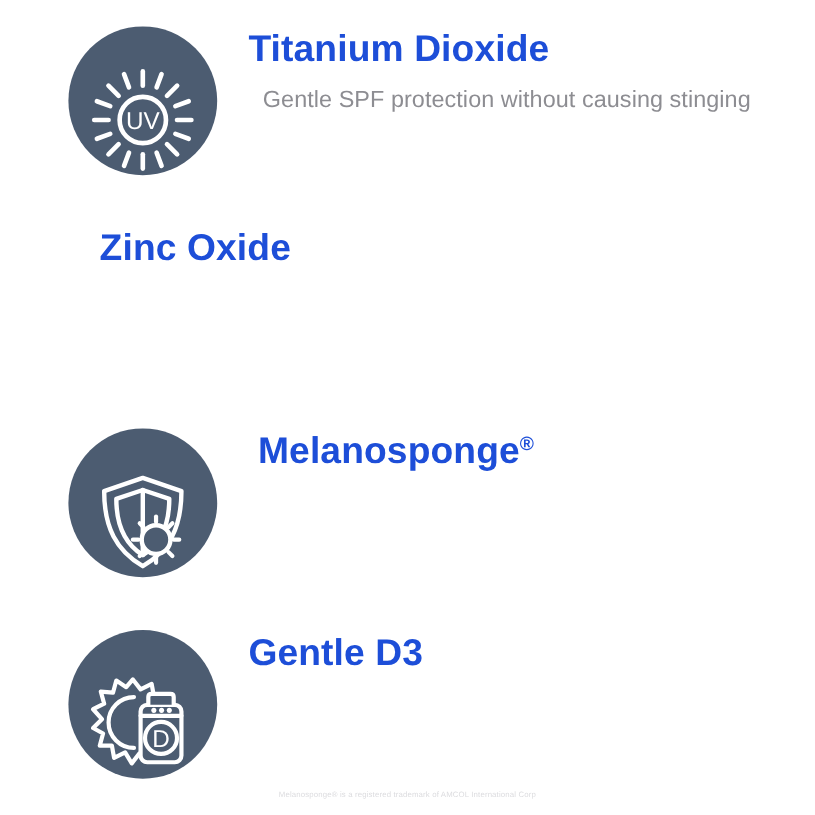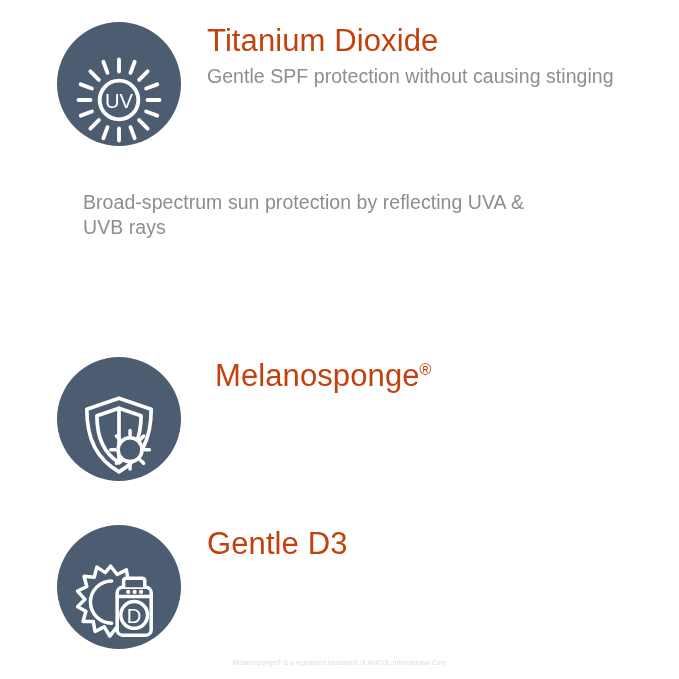--- a/index.html
+++ b/index.html
@@ -52,39 +52,39 @@
   }
 
   .feature-text {
     flex: 1 1 auto;
     padding-left: 26px;
     padding-top: 2px;
   }
 
   .feature-title {
     font-size: 31px;
-    font-weight: 400;
-    color: #c2410c;
+    font-weight: 700;
+    color: #1d4ed8;
     letter-spacing: 0.1px;
     line-height: 1.12;
     margin: 0 0 5px 0;
     white-space: nowrap;
   }
   .feature-title .reg {
     font-size: 16px;
     vertical-align: super;
     line-height: 1;
   }
 
   .feature-desc {
     font-size: 19.5px;
     font-weight: 300;
     color: #8d8d92;
     line-height: 1.30;
-    margin: 0;
+    margin: 12px;
     max-width: 452px;
     letter-spacing: 0.05px;
   }
   .feature-row.r2 .feature-desc { max-width: 448px; }
 
   .footer-note {
     position: absolute;
     left: 0;
     top: 659px;
     width: 679px;
@@ -126,21 +126,21 @@
       </svg>
     </div>
     <div class="feature-text">
       <h2 class="feature-title"><span>Titanium Dioxide</span></h2>
       <p class="feature-desc">Gentle SPF protection without causing stinging</p>
     </div>
   </div>
 
   <div class="feature-row r1">
     <div class="feature-text">
-      <p class="feature-desc">Broad-spectrum sun protection by reflecting UVA &amp; UVB rays</p>
+      <h2 class="feature-title"><span>Zinc Oxide</span></h2>
     </div>
   </div>
 
   <div class="feature-row r2">
     <div class="icon-badge">
       <svg viewBox="0 0 100 100" fill="none" stroke="#ffffff" stroke-width="4" stroke-linejoin="round" stroke-linecap="round">
         <path d="M50 10 L15 22 C15 55 26 76 50 90 C74 76 85 55 85 22 Z"></path>
         <path d="M50 21 L26 29 C26 54 34 70 50 80 C66 70 74 54 74 29 Z"></path>
         <line x1="50" y1="21" x2="50" y2="80"></line>
         <circle cx="62" cy="66" r="13" fill="#4c5c71"></circle>

